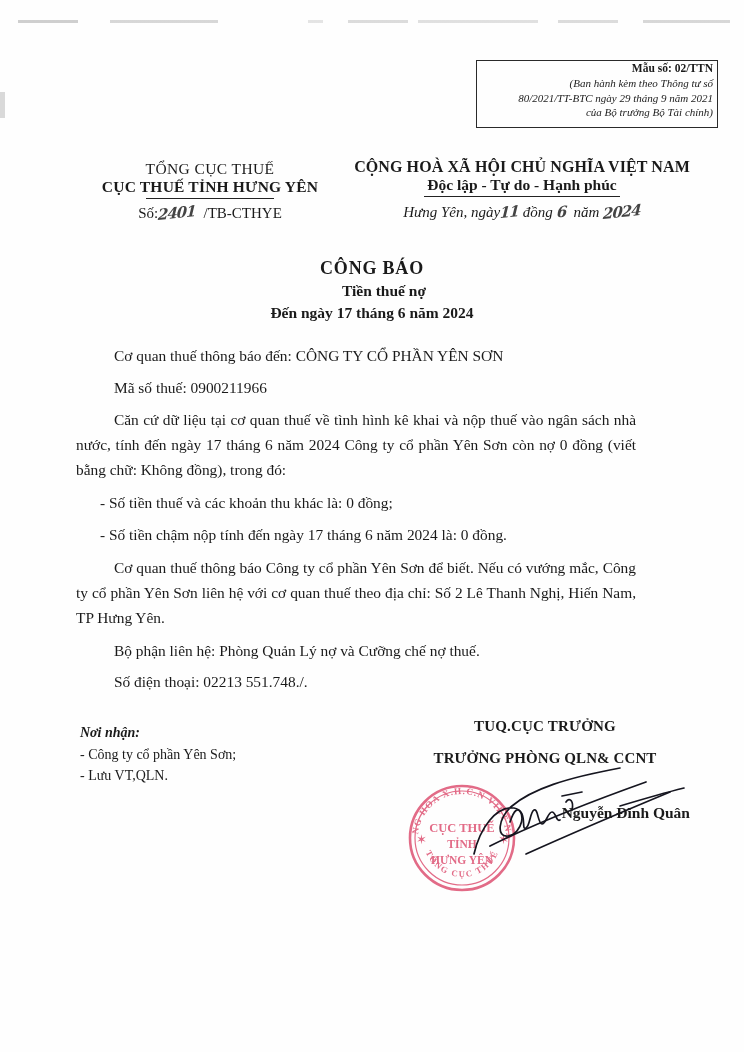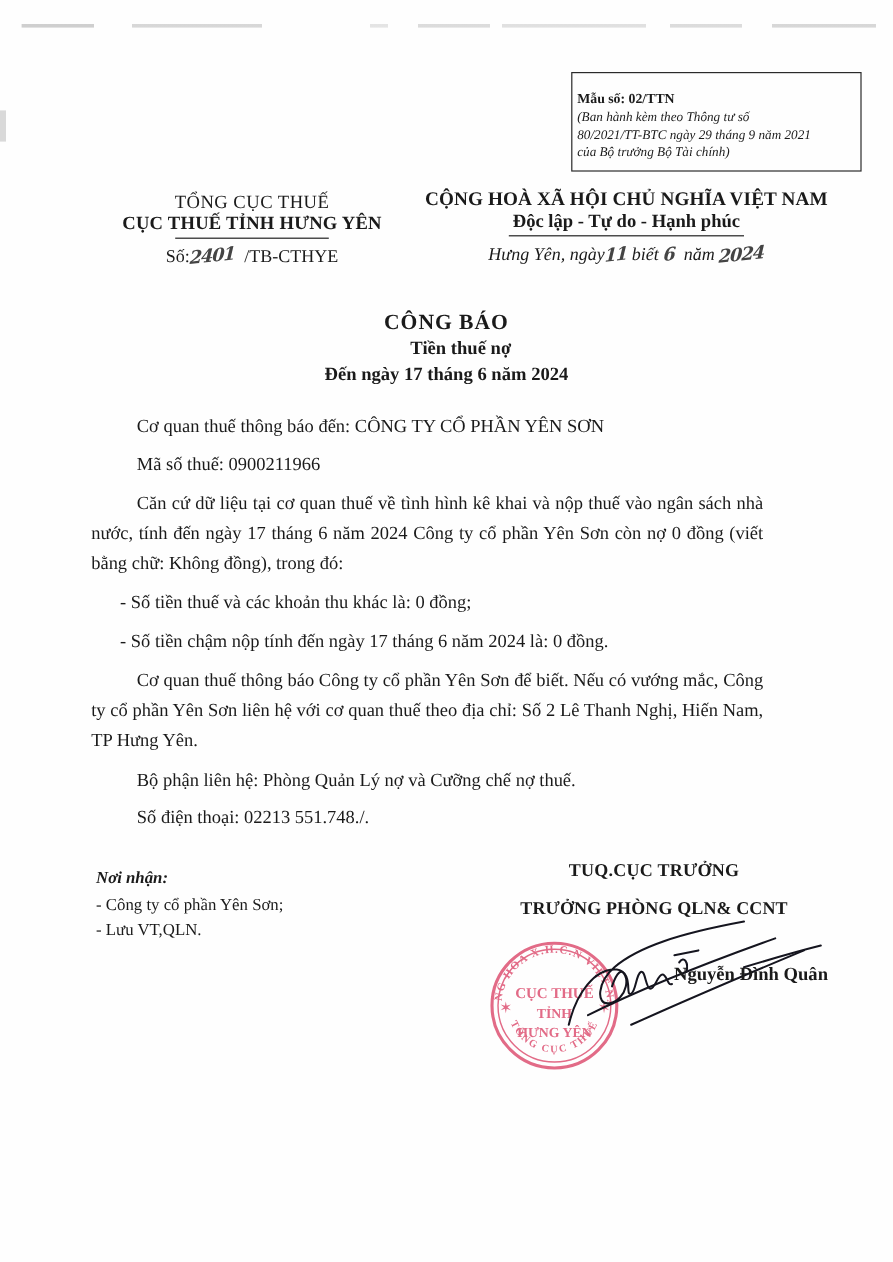--- a/index.html
+++ b/index.html
@@ -49,22 +49,22 @@
     background: rgba(150,150,150,.35);
   }
 
   
   .form-box {
     position: absolute;
     left: 476px;
     top: 60px;
     width: 232px;
     border: 1.3px solid #2a2a2a;
-    padding: 15px 4px 7px;
-    text-align: left;
+    padding: 0 4px 7px;
+    text-align: right;
     line-height: 1.32;
   }
   .form-box .fb-title {
     font-size: 11.5px;
     font-weight: bold;
   }
   .form-box .fb-line {
     font-size: 11px;
     font-style: italic;
   }
@@ -268,21 +268,21 @@
     <div class="l1">TỔNG CỤC THUẾ</div>
     <div class="l2">CỤC THUẾ TỈNH HƯNG YÊN</div>
     <div class="rule"></div>
     <div class="so-line"><span>Số:</span><span class="hw">2401</span>&nbsp;&nbsp;<span>/TB-CTHYE</span></div>
   </div>
 
   <div class="hdr-right">
     <div class="n1">CỘNG HOÀ XÃ HỘI CHỦ NGHĨA VIỆT NAM</div>
     <div class="n2">Độc lập - Tự do - Hạnh phúc</div>
     <div class="rule"></div>
-    <div class="date-line"><span>Hưng Yên, ngày</span><span class="hw">11</span>&nbsp;<span>biết</span>&nbsp;<span class="hw">6</span>&nbsp;&nbsp;<span>năm</span>&nbsp;<span class="hw">2024</span></div>
+    <div class="date-line"><span>Hưng Yên, ngày</span><span class="hw">11</span>&nbsp;<span>đồng</span>&nbsp;<span class="hw">6</span>&nbsp;&nbsp;<span>năm</span>&nbsp;<span class="hw">2024</span></div>
   </div>
 
   <div class="title-block">
     <div class="t1">CÔNG BÁO</div>
     <div class="t2">Tiền thuế nợ</div>
     <div class="t3">Đến ngày 17  tháng 6 năm 2024</div>
   </div>
 
   <div class="body-block">
     <p class="tight">Cơ quan thuế thông báo đến: CÔNG TY CỔ PHẦN YÊN SƠN</p>

